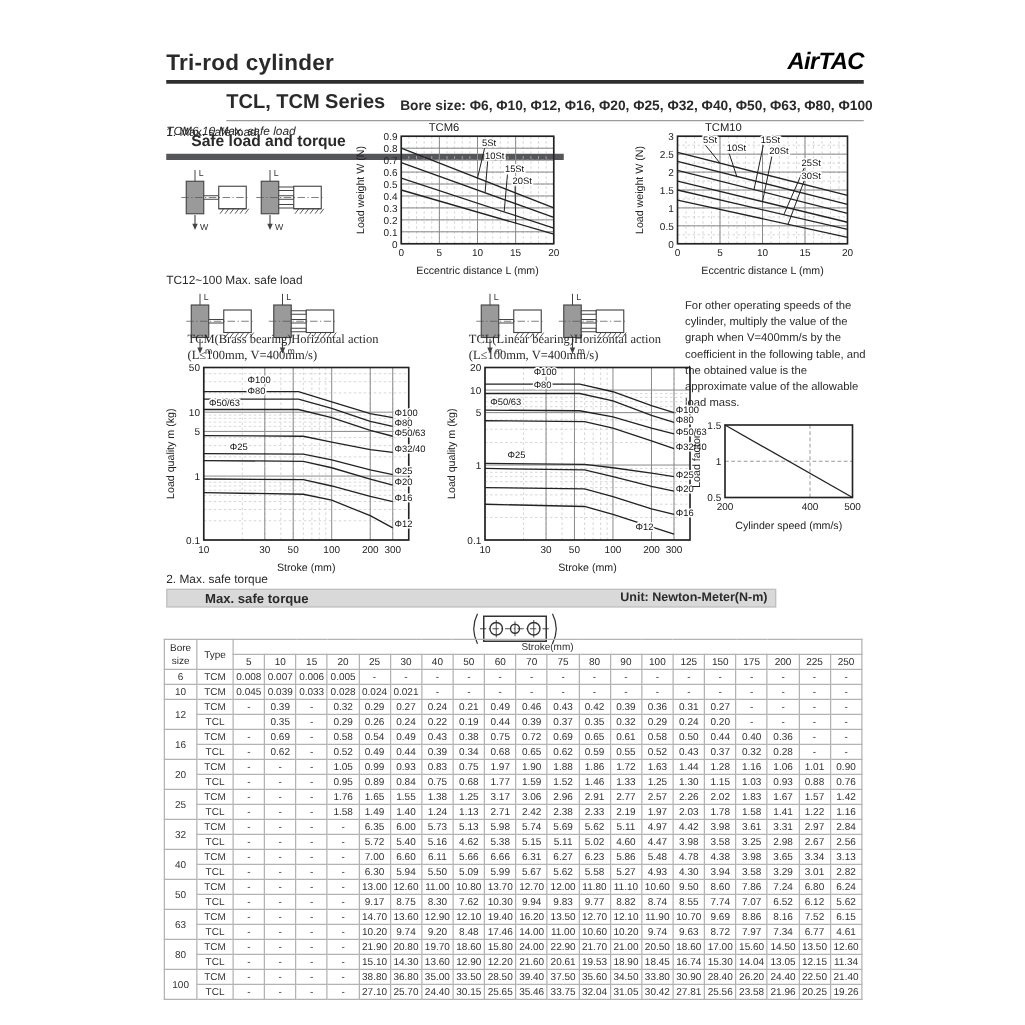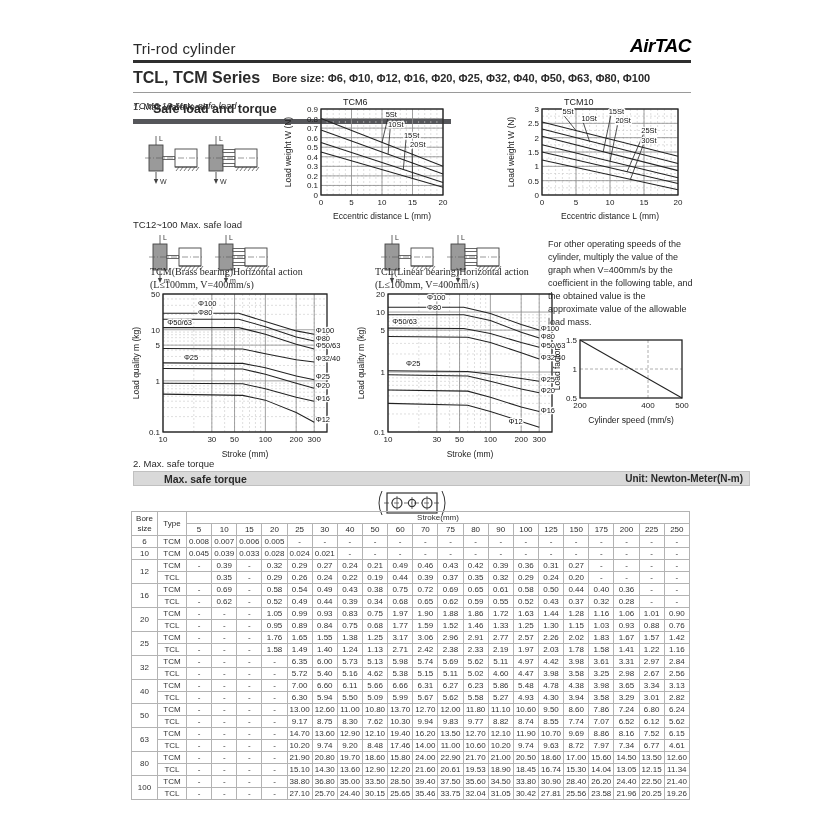--- a/index.html
+++ b/index.html
@@ -1,32 +1,32 @@
 <!DOCTYPE html>
 <html><head>
 <meta charset="utf-8">
 <style>
   html,body{margin:0;padding:0;background:#fff;}
   body{width:820px;height:820px;position:relative;font-family:"Liberation Sans",sans-serif;color:#2a2a2a;overflow:hidden;}
   .abs{position:absolute;}
   
   .header{position:absolute;left:133px;width:558px;top:12px;}
   .title-row{display:flex;justify-content:space-between;align-items:flex-end;border-bottom:3px solid #2f2f2f;padding-bottom:3px;}
-  .doc-title{font-size:15px;font-weight:normal;letter-spacing:0.2px;margin-top:28px;}
+  .doc-title{font-size:18px;font-weight:bold;letter-spacing:0.2px;margin-top:28px;}
   .logo{font-size:19px;font-weight:bold;font-style:italic;color:#000000;letter-spacing:-0.5px;}
-  .series-row{display:flex;align-items:center;gap:12px;padding:6px 0 5px;border-bottom:1px solid #9a9a9a;}
+  .series-row{display:flex;align-items:flex-end;gap:12px;padding:6px 0 5px;border-bottom:1px solid #9a9a9a;margin-left:48px;}
   .series-name{font-size:16px;font-weight:bold;white-space:nowrap;}
   .bore-sizes{font-size:11px;font-weight:bold;white-space:nowrap;}
   .section-head{margin-top:9px;font-size:12.5px;font-weight:bold;margin-left:20px;}
   .section-bar{height:5px;background:#55565a;width:318px;margin-top:3px;}
   .small-label{font-size:9.5px;}
   .chart-title{font-size:10px;line-height:1.25;font-family:Liberation Serif, serif;}
   .note{font-size:9px;line-height:1.45;}
   
-  .torque-bar{position:absolute;left:133px;width:617px;top:471px;height:15px;background:#d9d9d9;display:flex;justify-content:space-between;align-items:center;border:1px solid #c0c0c0;box-sizing:border-box;}
+  .torque-bar{position:absolute;left:133px;width:488px;top:471px;height:15px;background:#d9d9d9;display:flex;justify-content:space-between;align-items:center;border:1px solid #c0c0c0;box-sizing:border-box;}
   .torque-bar .t-left{font-size:10.5px;font-weight:bold;padding-left:30px;}
   .torque-bar .t-right{font-size:10px;font-weight:bold;padding-right:6px;}
   
   table.torque{border-collapse:collapse;table-layout:fixed;width:559px;font-size:8px;color:#333;}
   table.torque th,table.torque td{border:1px solid #b3b3b3;text-align:center;padding:0;height:11px;line-height:10px;font-weight:normal;overflow:hidden;white-space:nowrap;}
   table.torque thead th{color:#2c2c2c;}
   tr.group-start td{border-top:1px solid #8d8d8d;}
   svg text{font-family:"Liberation Sans",sans-serif;}
 </style>
 </head>

